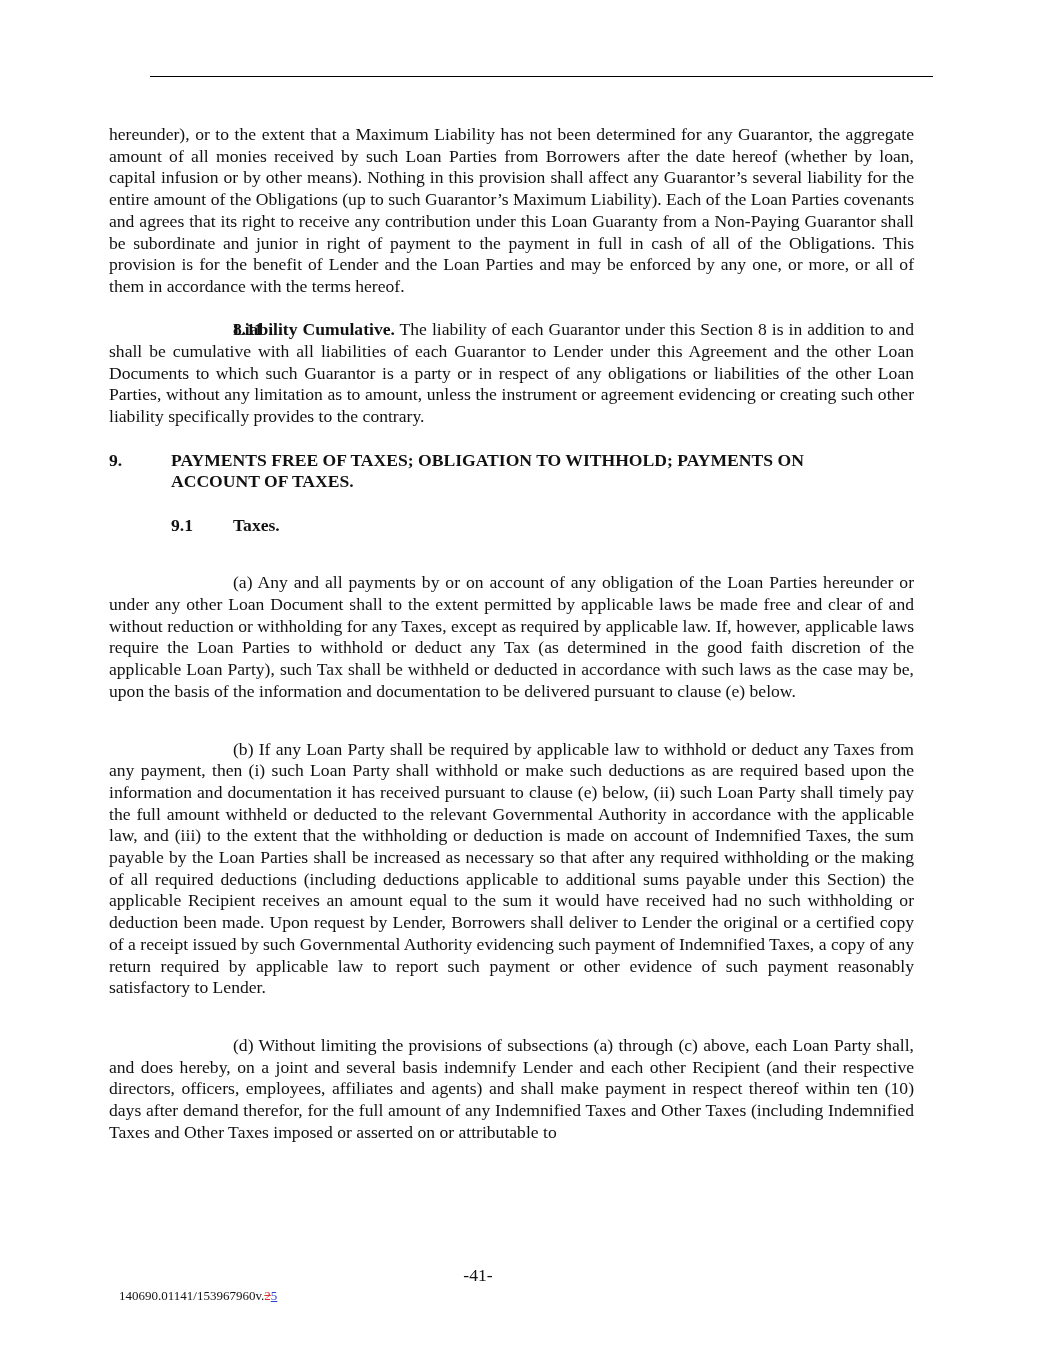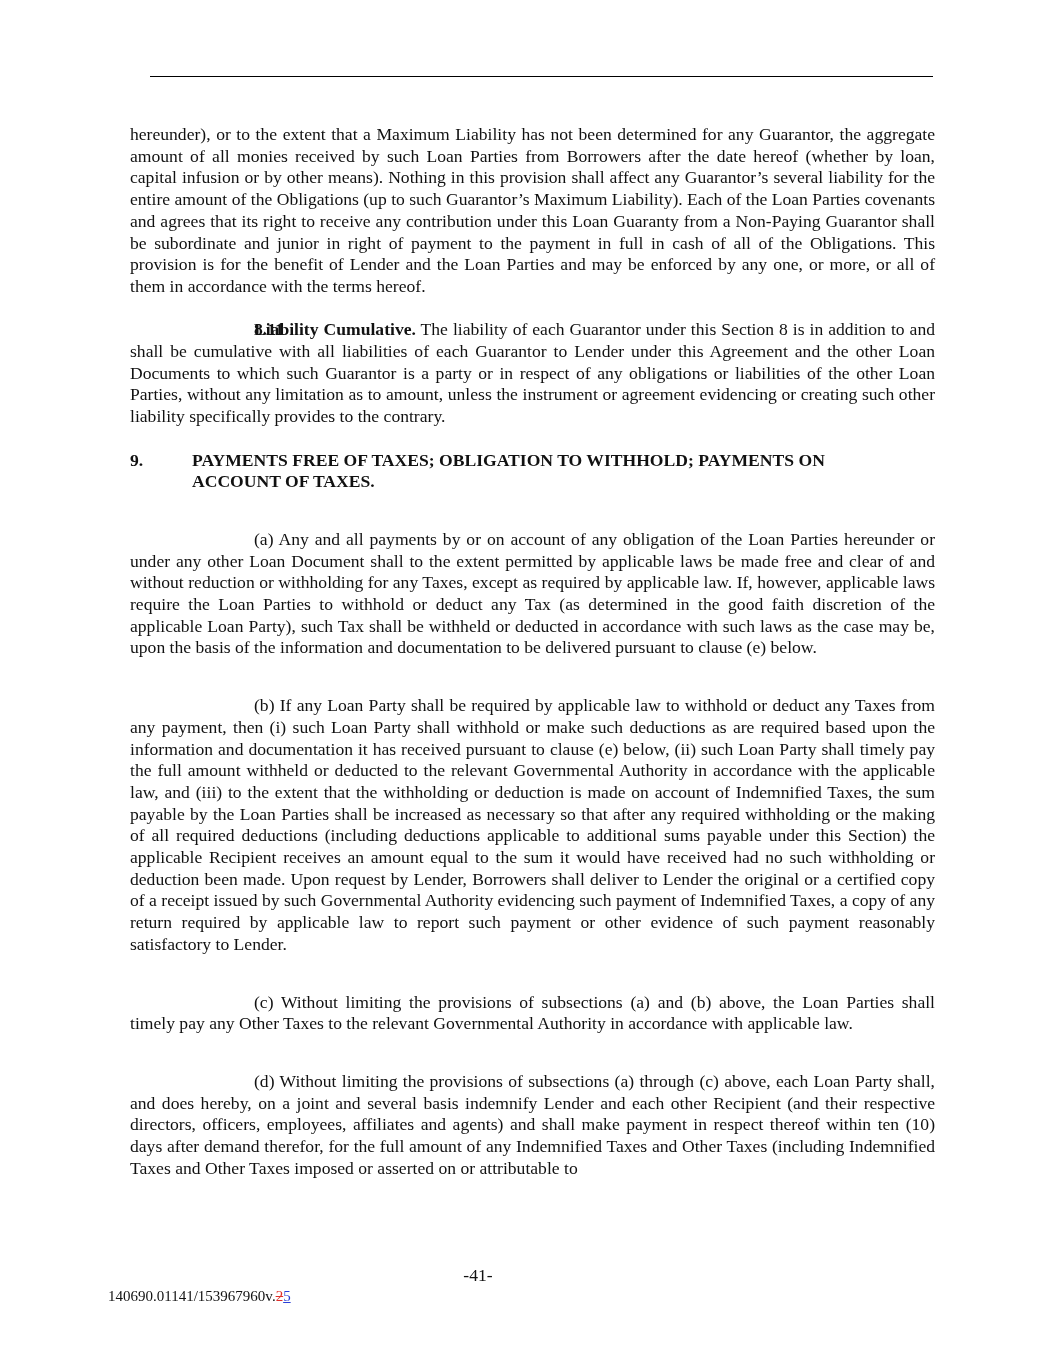--- a/index.html
+++ b/index.html
@@ -6,62 +6,65 @@
   body {
     width: 1055px; height: 1365px; position: relative; overflow: hidden;
     font-family: "Liberation Serif", "DejaVu Serif", serif;
     color: #111111;
   }
   .top-rule {
     position: absolute; left: 150px; top: 76px; width: 783px; height: 0;
     border-top: 1.5px solid #000;
   }
   .page {
-    position: absolute; left: 130px; top: 124px; width: 805px;
+    position: absolute; left: 109px; top: 124px; width: 805px;
     font-size: 17.6px; line-height: 21.7px;
   }
   .para { margin: 0 0 21.7px 0; text-align: justify; }
   .indent1 { text-indent: 62px; }
   .indent2 { text-indent: 124px; margin-top: 36px; }
   .b { font-weight: bold; }
   .num-811 { display: inline-block; width: 62px; }
   .heading {
     display: flex; font-weight: bold; margin: 0 0 21.7px 0;
   }
   .heading .hnum { width: 62px; flex: 0 0 62px; }
   .heading .htext { flex: 1; padding-right: 40px; }
   .subhead { font-weight: bold; margin: 0 0 21.7px 62px; display: flex; }
   .subhead .snum { width: 62px; }
   .page-number {
     position: absolute; left: 0; width: 956px; top: 1265px; text-align: center;
     font-size: 17.6px;
   }
   .footer-id {
-    position: absolute; left: 108px; top: 1288px; font-size: 15px; color: #111;
+    position: absolute; left: 119px; top: 1288px; font-size: 13px; color: #111;
   }
   .del { color: #e0302a; text-decoration: line-through; }
   .ins { color: #2a3fd6; text-decoration: underline; }
 </style>
 </head>
 <body>
 
 <div class="top-rule"></div>
 
 <div class="page">
   <p class="para">hereunder), or to the extent that a Maximum Liability has not been determined for any Guarantor, the aggregate amount of all monies received by such Loan Parties from Borrowers after the date hereof (whether by loan, capital infusion or by other means).  Nothing in this provision shall affect any Guarantor’s several liability for the entire amount of the Obligations (up to such Guarantor’s Maximum Liability).  Each of the Loan Parties covenants and agrees that its right to receive any contribution under this Loan Guaranty from a Non-Paying Guarantor shall be subordinate and junior in right of payment to the payment in full in cash of all of the Obligations.  This provision is for the benefit of Lender and the Loan Parties and may be enforced by any one, or more, or all of them in accordance with the terms hereof.</p>
 
   <p class="para indent1"><span class="b num-811">8.11</span><span class="b">Liability Cumulative.</span><span>  The liability of each Guarantor under this Section 8 is in addition to and shall be cumulative with all liabilities of each Guarantor to Lender under this Agreement and the other Loan Documents to which such Guarantor is a party or in respect of any obligations or liabilities of the other Loan Parties, without any limitation as to amount, unless the instrument or agreement evidencing or creating such other liability specifically provides to the contrary.</span></p>
 
   <div class="heading">
     <span class="hnum">9.</span>
     <span class="htext">PAYMENTS FREE OF TAXES; OBLIGATION TO WITHHOLD; PAYMENTS ON ACCOUNT OF TAXES.</span>
   </div>
 
+  <div class="subhead">
+    <span class="snum">9.1</span>
+    <span>Taxes.</span>
+  </div>
 
   <p class="para indent2">(a) Any and all payments by or on account of any obligation of the Loan Parties hereunder or under any other Loan Document shall to the extent permitted by applicable laws be made free and clear of and without reduction or withholding for any Taxes, except as required by applicable law.  If, however, applicable laws require the Loan Parties to withhold or deduct any Tax (as determined in the good faith discretion of the applicable Loan Party), such Tax shall be withheld or deducted in accordance with such laws as the case may be, upon the basis of the information and documentation to be delivered pursuant to clause (e) below.</p>
   <p class="para indent2">(b) If any Loan Party shall be required by applicable law to withhold or deduct any Taxes from any payment, then (i) such Loan Party shall withhold or make such deductions as are required based upon the information and documentation it has received pursuant to clause (e) below, (ii) such Loan Party shall timely pay the full amount withheld or deducted to the relevant Governmental Authority in accordance with the applicable law, and (iii) to the extent that the withholding or deduction is made on account of Indemnified Taxes, the sum payable by the Loan Parties shall be increased as necessary so that after any required withholding or the making of all required deductions (including deductions applicable to additional sums payable under this Section) the applicable Recipient receives an amount equal to the sum it would have received had no such withholding or deduction been made.  Upon request by Lender, Borrowers shall deliver to Lender the original or a certified copy of a receipt issued by such Governmental Authority evidencing such payment of Indemnified Taxes, a copy of any return required by applicable law to report such payment or other evidence of such payment reasonably satisfactory to Lender.</p>
-  <p class="para indent2">(c)  Without limiting the provisions of subsections (a) and (b) above, the Loan Parties shall timely pay any Other Taxes to the relevant Governmental Authority in accordance with applicable law.</p>
   <p class="para indent2">(d)   Without limiting the provisions of subsections (a) through (c)  above, each Loan Party shall, and does hereby, on a joint and several basis indemnify Lender and each other Recipient (and their respective directors, officers, employees, affiliates and agents) and shall make payment in respect thereof within ten (10) days after demand therefor, for the full amount of any Indemnified Taxes and Other Taxes (including Indemnified Taxes and Other Taxes imposed or asserted on or attributable to</p>
 </div>
 
 <div class="page-number">-41-</div>
 
 <div class="footer-id"><span>140690.01141/153967960v.</span><span class="del">2</span><span class="ins">5</span></div>
 
 </body></html>

